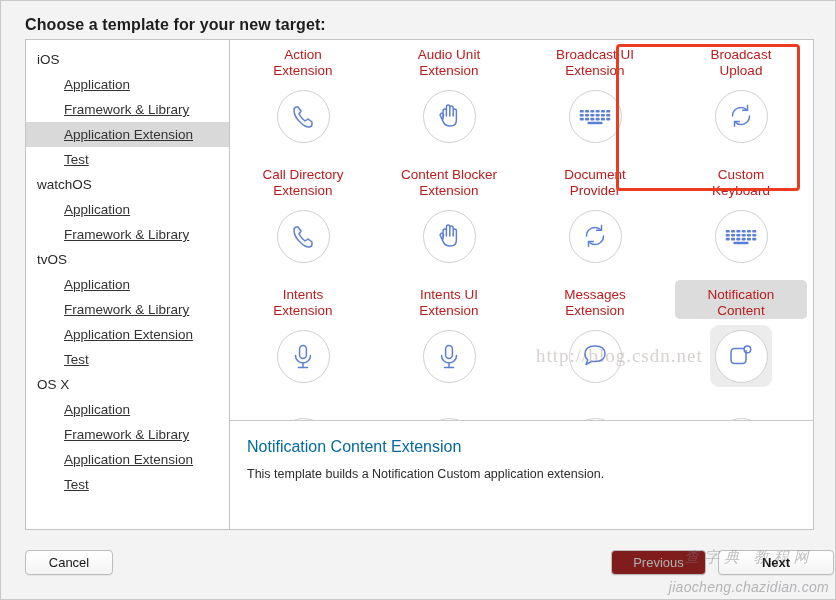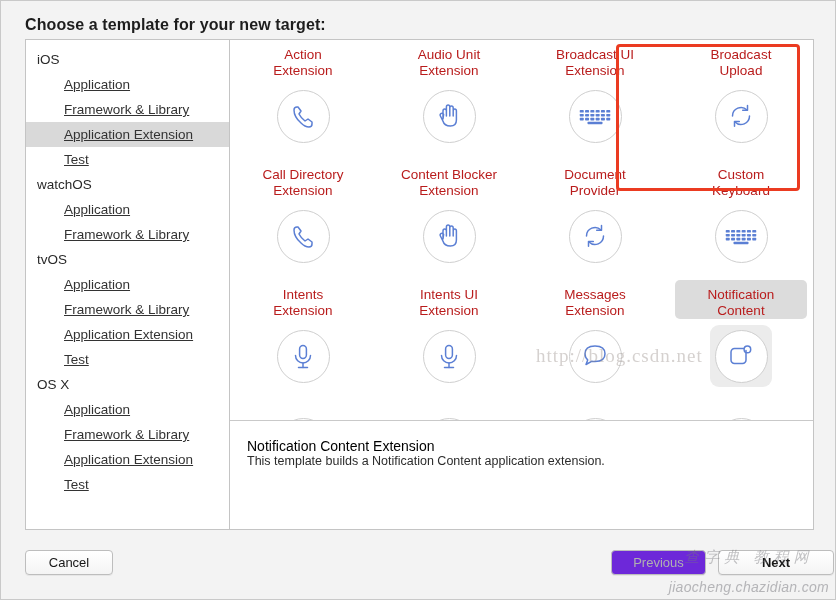--- a/index.html
+++ b/index.html
@@ -163,22 +163,23 @@
     pointer-events: none;
     z-index: 6;
   }
 
   
   #desc {
     padding: 17px 0 0 17px;
     position: relative;
   }
   #desc-title {
-    font-size: 14px;
-    color: #000000;
+    font-size: 16px;
+    color: #0369a1;
+    margin-bottom: 11px;
   }
   #desc-body {
     font-size: 12.5px;
     color: #2c2c2c;
   }
 
   
   .btn {
     position: absolute;
     height: 25px;
@@ -187,21 +188,21 @@
     background: linear-gradient(#ffffff, #f4f4f4);
     font-size: 13px;
     color: #161616;
     display: flex;
     align-items: center;
     justify-content: center;
     box-sizing: border-box;
     box-shadow: 0 1px 0 rgba(0,0,0,0.05);
   }
   #btn-cancel { left: 24px;  top: 549px; width: 88px; }
-  #btn-prev   { left: 610px; top: 549px; width: 95px; color: #b0b0b0; background:#6d28d9; }
+  #btn-prev   { left: 610px; top: 549px; width: 95px; color: #b0b0b0; background:#7f1d1d; }
   #btn-next   { left: 717px; top: 549px; width: 116px; font-weight: bold; }
 
   
   #wm-csdn {
     position: absolute;
     left: 306px;
     top: 305px;
     font-family: "Liberation Serif", serif;
     font-size: 19px;
     color: rgba(150,140,135,0.40);
@@ -474,21 +475,21 @@
                 <div class="circle"></div>
               </div>
             </div>
           </div>
         <div id="redbox"></div>
         <div id="wm-csdn">http://blog.csdn.net</div>
       </div>
 
       <div id="desc">
         <div id="desc-title">Notification Content Extension</div>
-        <div id="desc-body">This template builds a Notification Content application extension.</div>
+        <div id="desc-body">This template builds a Notification Custom application extension.</div>
       </div>
 
     </div>
   </div>
 
   <div class="btn" id="btn-cancel">Cancel</div>
   <div class="btn" id="btn-prev">Previous</div>
   <div class="btn" id="btn-next">Next</div>
 
   <div id="wm-br">

